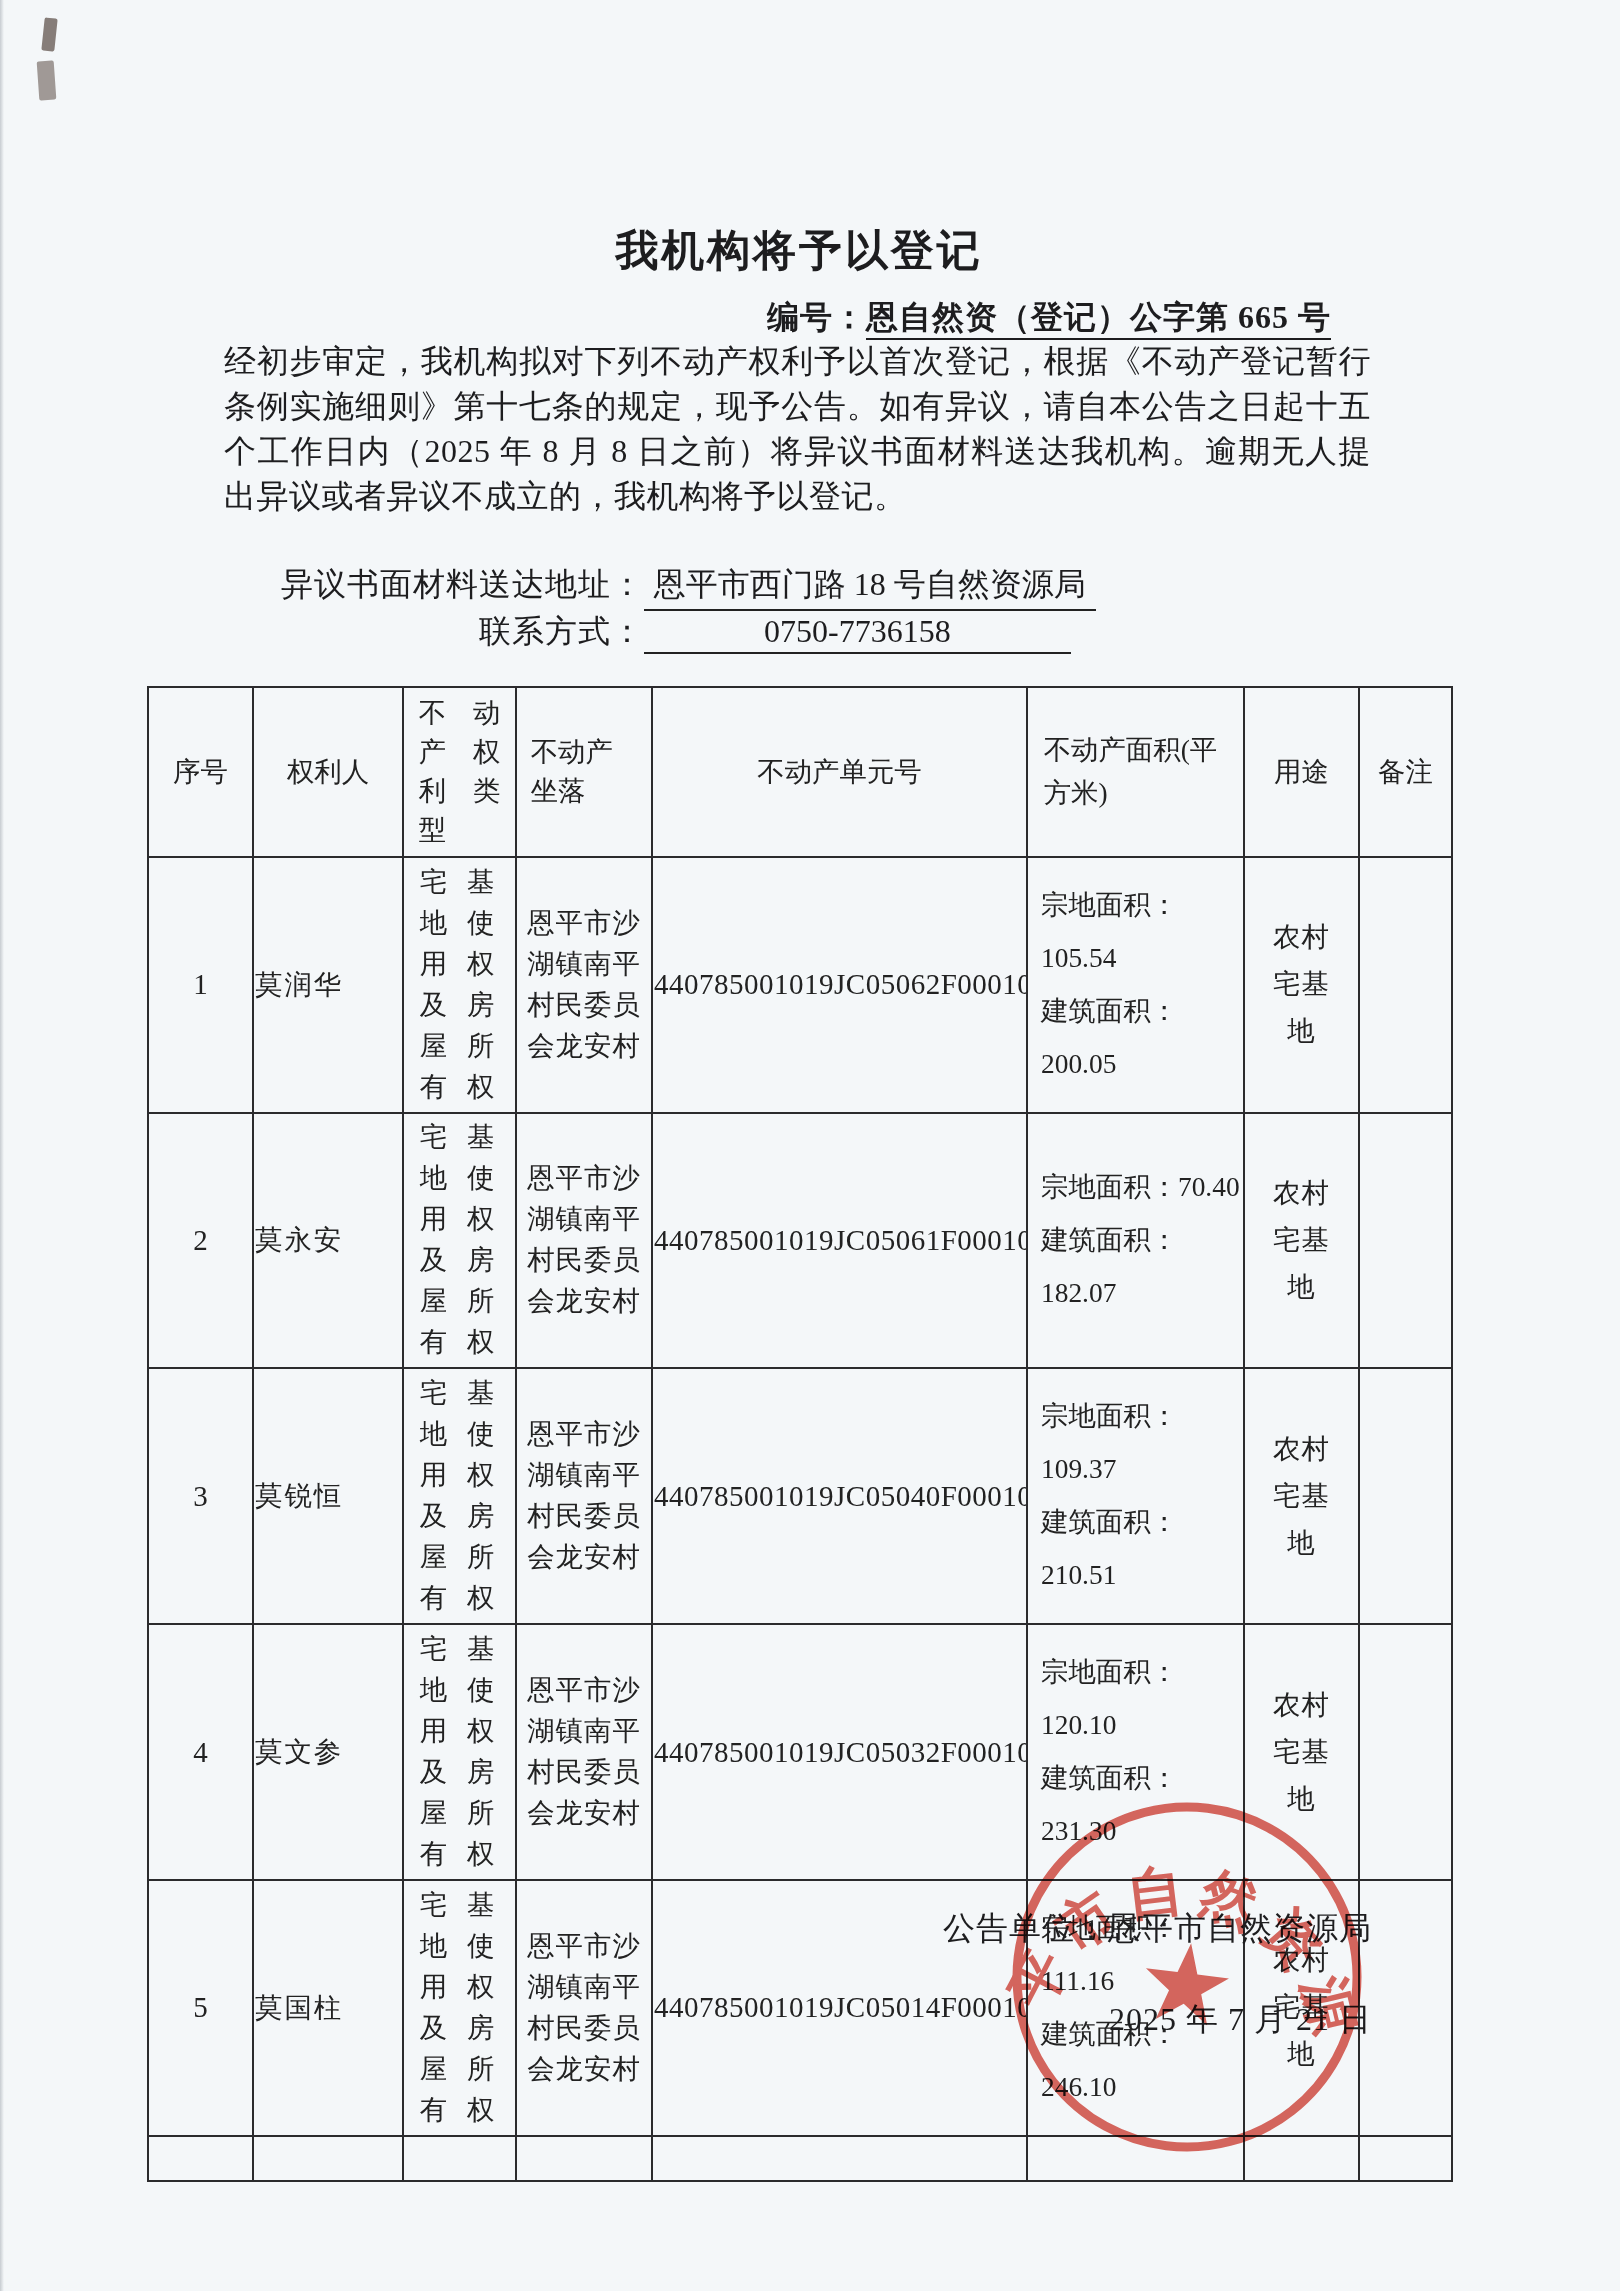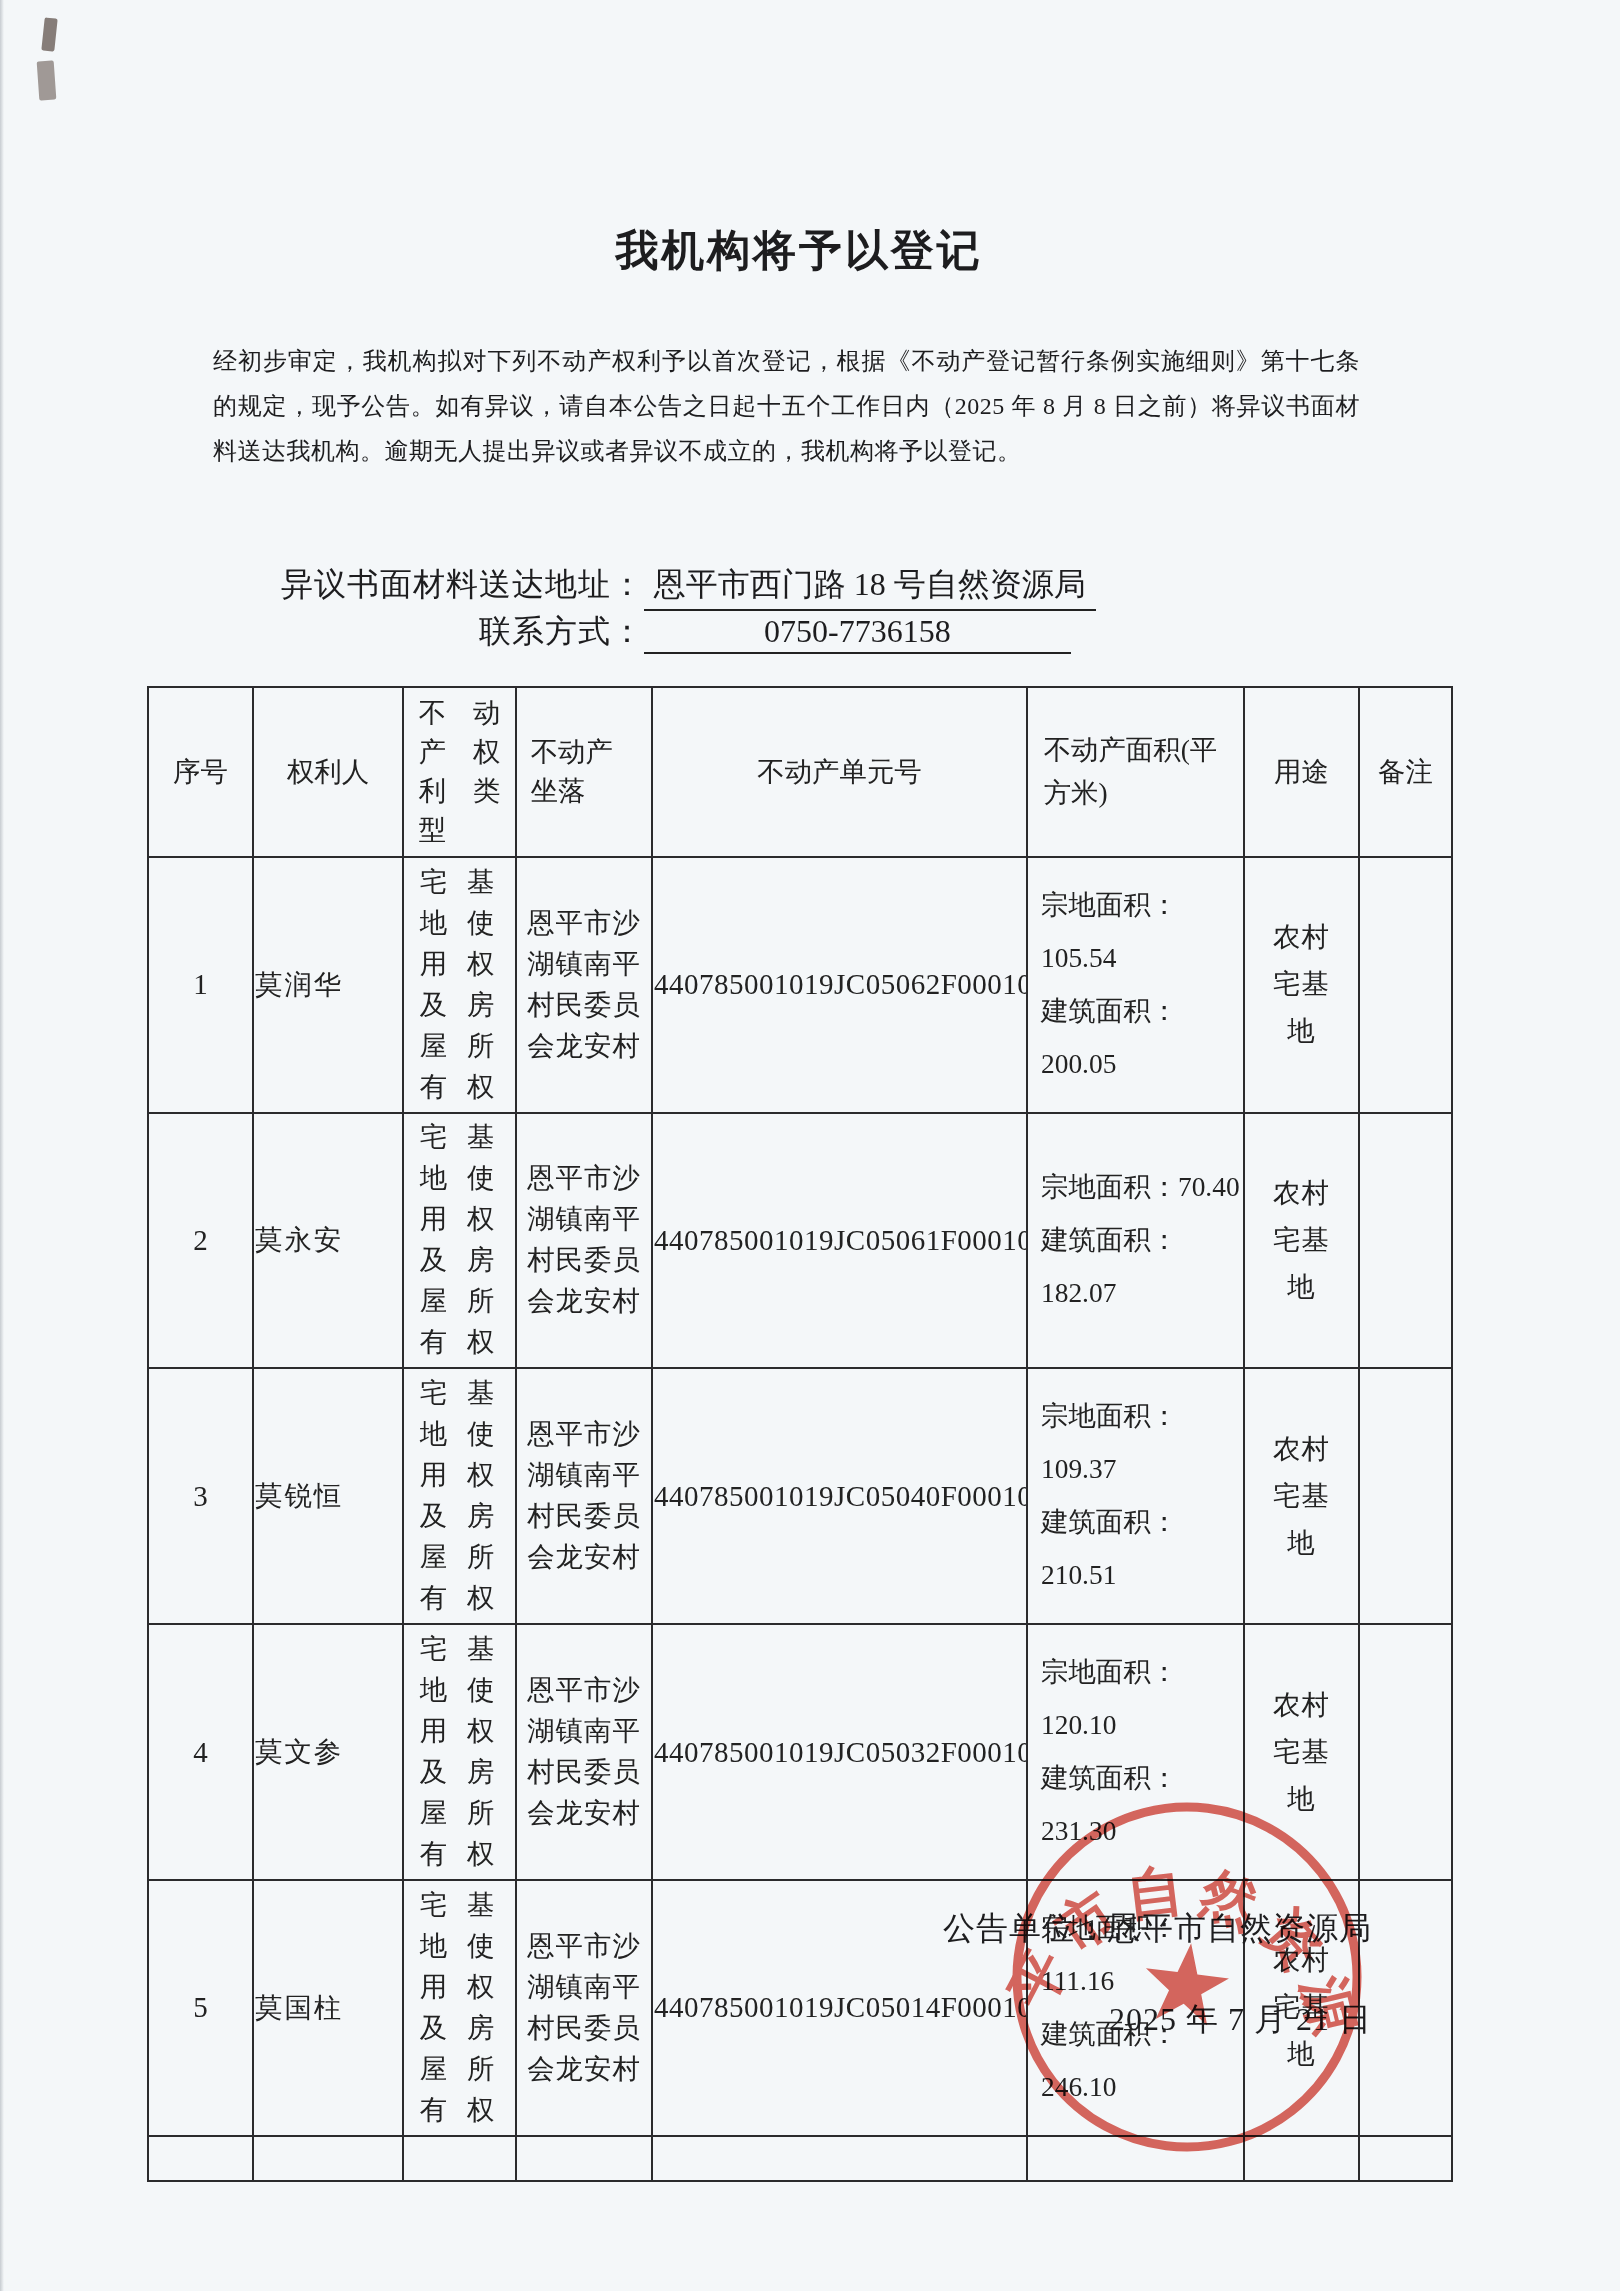--- a/index.html
+++ b/index.html
@@ -24,22 +24,22 @@
     position:absolute;top:222px;left:147px;width:1304px;
     text-align:center;font-size:43px;font-weight:bold;letter-spacing:2.9px;
   }
   .doc-no{
     position:absolute;top:296px;right:289px;
     font-size:32px;font-weight:bold;letter-spacing:1px;
   }
   .doc-no .underlined{border-bottom:2.9px solid #1d1d1f;padding-bottom:2.9px;}
 
   .para{
-    position:absolute;top:339px;left:213px;width:1147px;
-    font-size:24px;line-height:45px;letter-spacing:0.5px;
+    position:absolute;top:339px;left:224px;width:1147px;
+    font-size:32px;line-height:45px;letter-spacing:0.5px;
     text-align:justify;
   }
 
   .addr{position:absolute;top:545px;left:228px;font-size:32px;margin-top:18px;}
   .addr-row{display:flex;align-items:baseline;height:47px;}
   .addr-label{width:416px;text-align:right;letter-spacing:1px;white-space:nowrap;}
   .addr-underline{border-bottom:2.9px solid #222;padding:0 9.8px 2px 9.8px;white-space:nowrap;}
   .addr-underline.addr1{min-width:431px;text-align:left;}
   .addr-underline.addr2{min-width:407px;text-align:center;}
 
@@ -81,20 +81,23 @@
 <body>
 
 <div class="page">
 
   <div class="edge-left"></div>
   <div class="scan-mark m1"></div>
   <div class="scan-mark m2"></div>
 
   <div class="title">我机构将予以登记</div>
 
+  <div class="doc-no">
+    <span>编号：</span><span class="underlined">恩自然资（登记）公字第 665 号</span>
+  </div>
 
   <div class="para">经初步审定，我机构拟对下列不动产权利予以首次登记，根据《不动产登记暂行条例实施细则》第十七条的规定，现予公告。如有异议，请自本公告之日起十五个工作日内（2025 年 8 月 8 日之前）将异议书面材料送达我机构。逾期无人提出异议或者异议不成立的，我机构将予以登记。</div>
 
   <div class="addr">
     <div class="addr-row">
       <span class="addr-label">异议书面材料送达地址：</span>
       <span class="addr-underline addr1">恩平市西门路 18 号自然资源局</span>
     </div>
     <div class="addr-row">
       <span class="addr-label">联系方式：</span>

